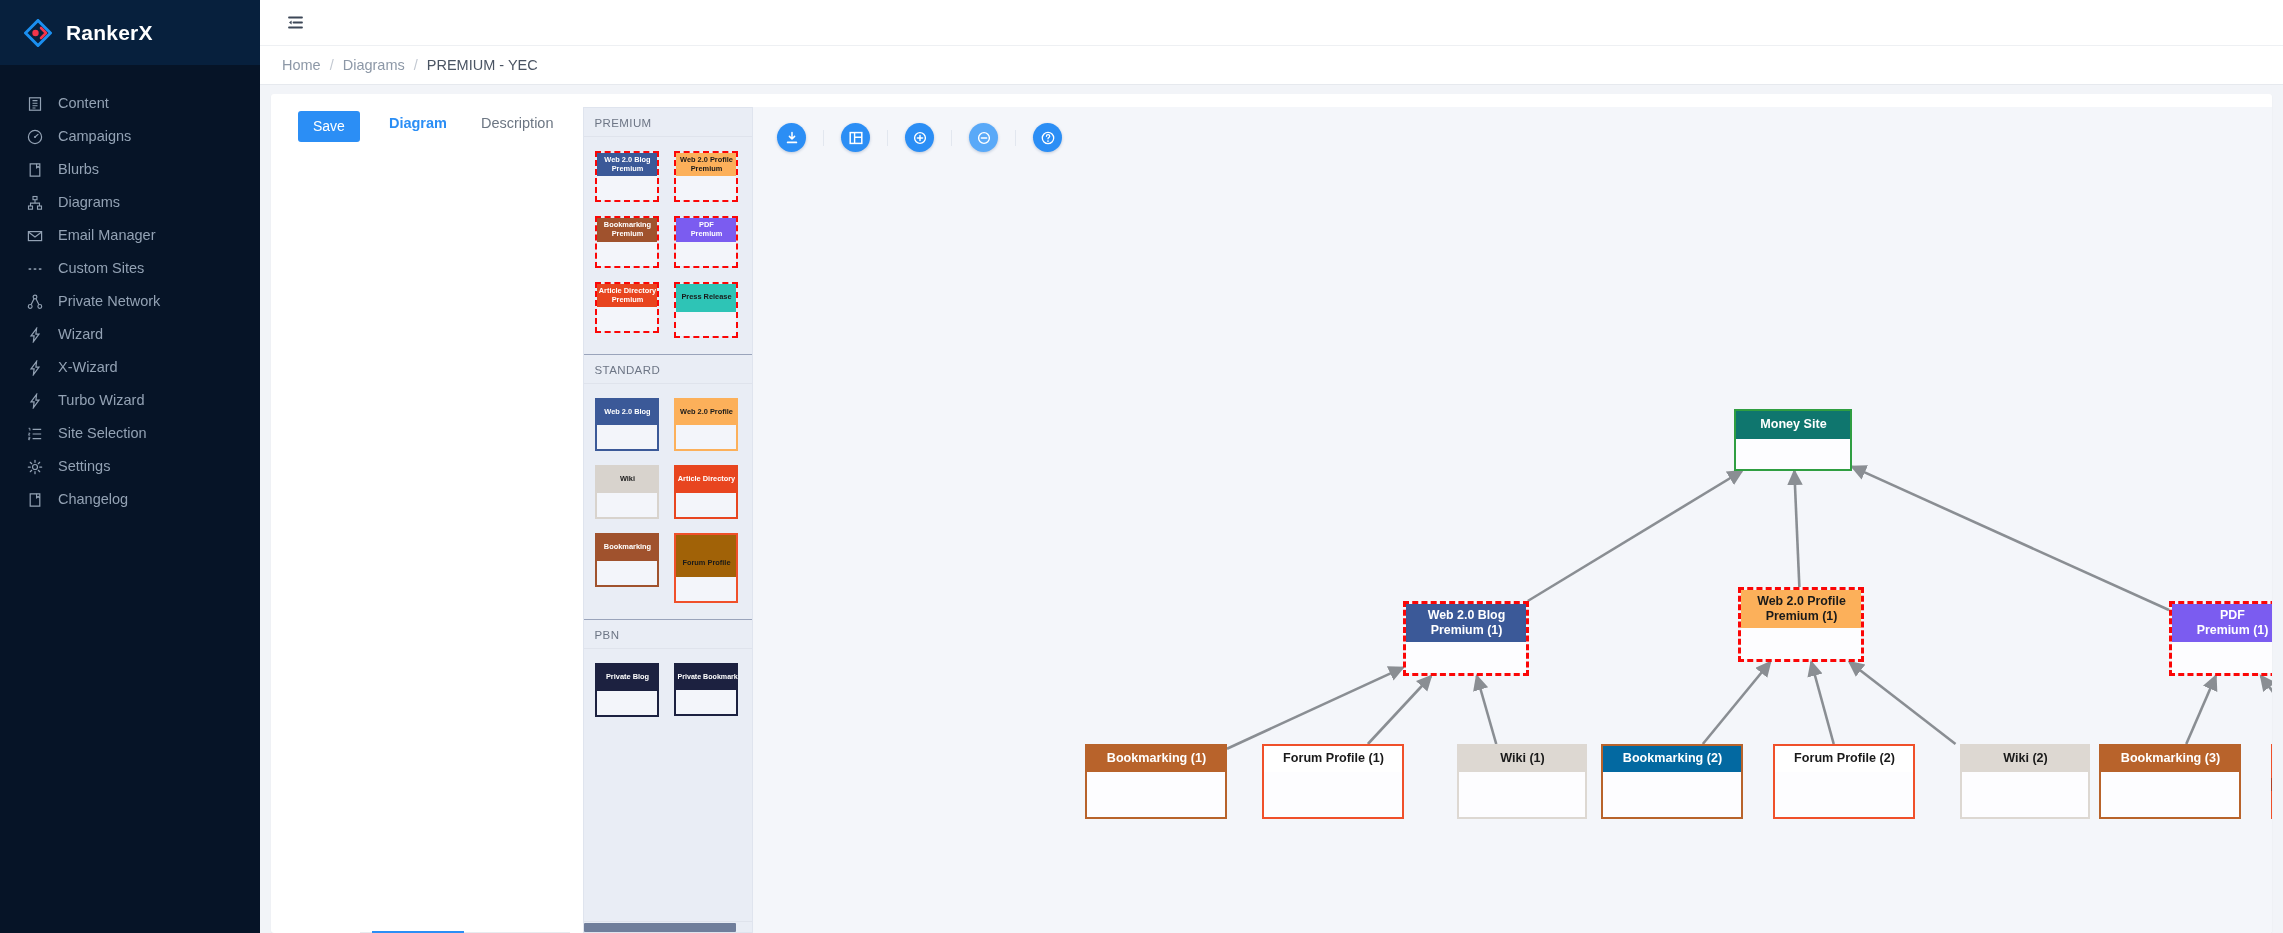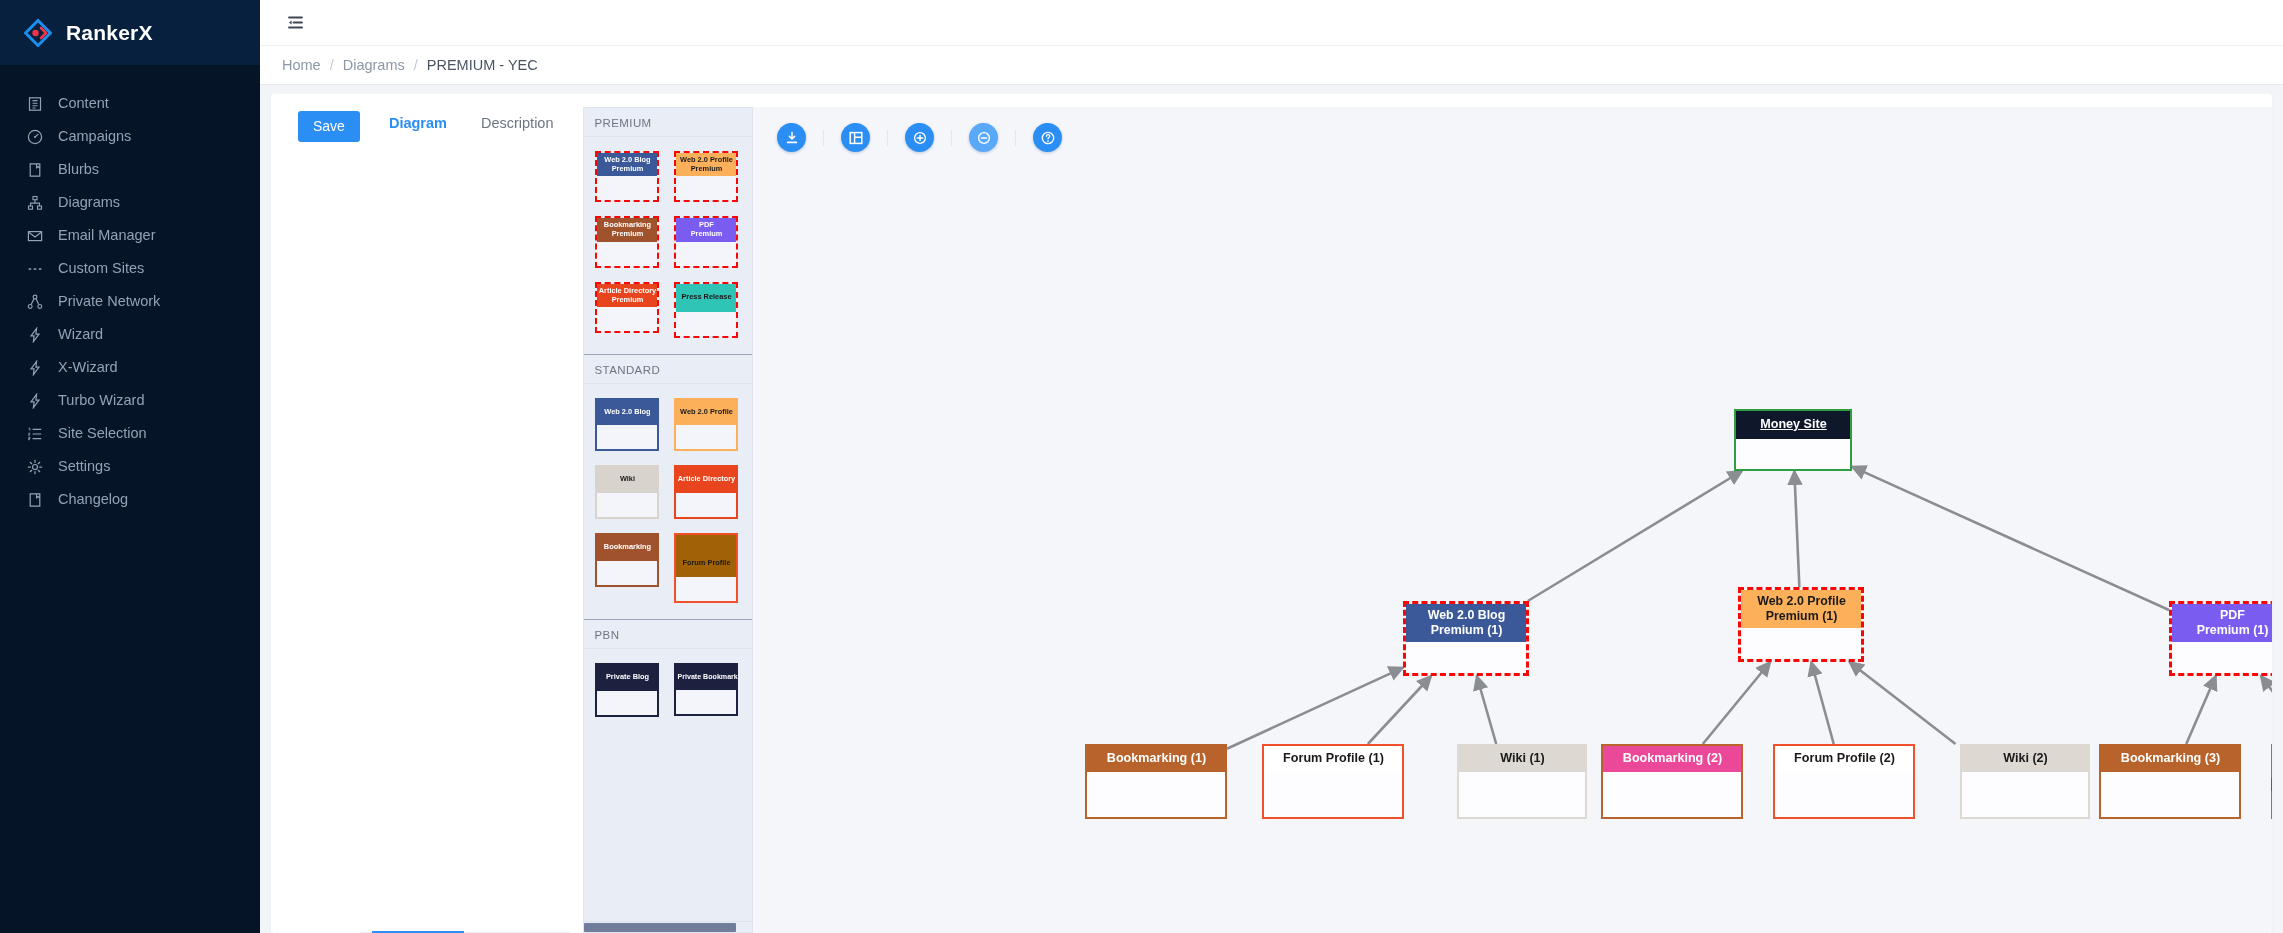--- a/index.html
+++ b/index.html
@@ -505,21 +505,21 @@
                   <line x1="614.8776223776224" y1="637" x2="678.1223776223776" y2="569" stroke="#8a8e93" stroke-width="2.6" marker-end="url(#arrowhead)"></line>
                   <line x1="743.2482517482517" y1="637" x2="723.7517482517483" y2="569" stroke="#8a8e93" stroke-width="2.6" marker-end="url(#arrowhead)"></line>
                   <line x1="949.812101910828" y1="637" x2="1017.187898089172" y2="555" stroke="#8a8e93" stroke-width="2.6" marker-end="url(#arrowhead)"></line>
                   <line x1="1080.7292993630574" y1="637" x2="1058.2707006369426" y2="555" stroke="#8a8e93" stroke-width="2.6" marker-end="url(#arrowhead)"></line>
                   <line x1="1202.5127388535032" y1="637" x2="1096.4872611464968" y2="555" stroke="#8a8e93" stroke-width="2.6" marker-end="url(#arrowhead)"></line>
                   <line x1="1433.2587412587413" y1="637" x2="1462.7412587412587" y2="569" stroke="#8a8e93" stroke-width="2.6" marker-end="url(#arrowhead)"></line>
                   <line x1="1560.1538461538462" y1="637" x2="1507.8461538461538" y2="569" stroke="#8a8e93" stroke-width="2.6" marker-end="url(#arrowhead)"></line>
                   <line x1="1686" y1="640.3272058823529" x2="1542" y2="564.6213235294117" stroke="#8a8e93" stroke-width="2.6" marker-end="url(#arrowhead)"></line>
                 </svg>
                 <div class="dnode dn-solid" style="left: 981px; top: 302px; width: 118px; height: 62px; border-color: rgb(47, 158, 65);">
-                  <div class="d-head" style="background: #0f172a; color: rgb(255, 255, 255); height: 28px; display: flex; flex-direction: column; align-items: center; justify-content: center; font-size: 12.6px; padding: 0px 2px; text-decoration: underline;">Money Site</div>
+                  <div class="d-head" style="background: #0f766e; color: rgb(255, 255, 255); height: 28px; display: flex; flex-direction: column; align-items: center; justify-content: center; font-size: 12.6px; padding: 0px 2px;">Money Site</div>
                   <div class="d-body" style="height: 30px;"></div>
                 </div>
                 <div class="dnode dn-dashed" style="left: 650px; top: 494px; width: 126px; height: 75px; border-color: rgb(251, 6, 6);">
                   <div class="d-head" style="background: rgb(59, 89, 152); color: rgb(255, 255, 255); height: 38px; display: flex; flex-direction: column; align-items: center; justify-content: center; font-size: 12.4px; padding: 0px 2px;">Web 2.0 Blog<br>Premium (1)</div>
                   <div class="d-body" style="height: 31px;"></div>
                 </div>
                 <div class="dnode dn-dashed" style="left: 985px; top: 480px; width: 126px; height: 75px; border-color: rgb(251, 6, 6);">
                   <div class="d-head" style="background: rgb(252, 176, 90); color: rgb(26, 26, 26); height: 38px; display: flex; flex-direction: column; align-items: center; justify-content: center; font-size: 12.4px; padding: 0px 2px;">Web 2.0 Profile<br>Premium (1)</div>
                   <div class="d-body" style="height: 31px;"></div>
                 </div>
@@ -533,21 +533,21 @@
                 </div>
                 <div class="dnode dn-solid" style="left: 509px; top: 637px; width: 142px; height: 75px; border-color: rgb(240, 80, 42);">
                   <div class="d-head" style="background: rgb(255, 255, 255); color: rgb(26, 26, 26); height: 26px; display: flex; flex-direction: column; align-items: center; justify-content: center; font-size: 12.6px; padding: 0px 2px;">Forum Profile (1)</div>
                   <div class="d-body" style="height: 45px;"></div>
                 </div>
                 <div class="dnode dn-solid" style="left: 704px; top: 637px; width: 130px; height: 75px; border-color: rgb(221, 216, 210);">
                   <div class="d-head" style="background: rgb(221, 216, 210); color: rgb(26, 26, 26); height: 26px; display: flex; flex-direction: column; align-items: center; justify-content: center; font-size: 12.6px; padding: 0px 2px;">Wiki (1)</div>
                   <div class="d-body" style="height: 45px;"></div>
                 </div>
                 <div class="dnode dn-solid" style="left: 848px; top: 637px; width: 142px; height: 75px; border-color: rgb(184, 99, 43);">
-                  <div class="d-head" style="background: #ec4899; color: rgb(255, 255, 255); height: 26px; display: flex; flex-direction: column; align-items: center; justify-content: center; font-size: 12.6px; padding: 0px 2px; text-align: right;">Bookmarking (2)</div>
+                  <div class="d-head" style="background: #0369a1; color: rgb(255, 255, 255); height: 26px; display: flex; flex-direction: column; align-items: center; justify-content: center; font-size: 12.6px; padding: 0px 2px; text-align: right;">Bookmarking (2)</div>
                   <div class="d-body" style="height: 45px;"></div>
                 </div>
                 <div class="dnode dn-solid" style="left: 1020px; top: 637px; width: 142px; height: 75px; border-color: rgb(240, 80, 42);">
                   <div class="d-head" style="background: rgb(255, 255, 255); color: rgb(26, 26, 26); height: 26px; display: flex; flex-direction: column; align-items: center; justify-content: center; font-size: 12.6px; padding: 0px 2px;">Forum Profile (2)</div>
                   <div class="d-body" style="height: 45px;"></div>
                 </div>
                 <div class="dnode dn-solid" style="left: 1186px; top: 637px; width: 130px; height: 75px; border-color: rgb(221, 216, 210); margin-left: 21px;">
                   <div class="d-head" style="background: rgb(221, 216, 210); color: rgb(26, 26, 26); height: 26px; display: flex; flex-direction: column; align-items: center; justify-content: center; font-size: 12.6px; padding: 0px 2px;">Wiki (2)</div>
                   <div class="d-body" style="height: 45px;"></div>
                 </div>

